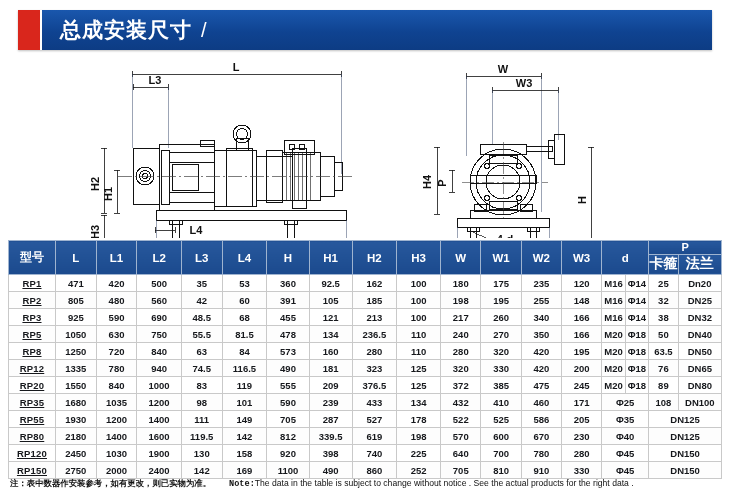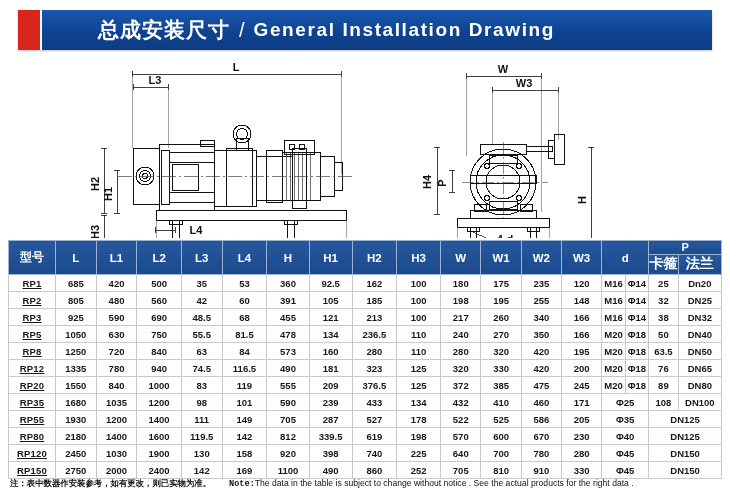--- a/index.html
+++ b/index.html
@@ -22,21 +22,20 @@
   .banner-accent{ width:22px; background:#d9261c; }
   .banner-bar{
     flex:1; background:#134a9c;
     background:linear-gradient(180deg,#1a57ad 0%, #0f4391 55%, #0d3c84 100%);
     display:flex; align-items:center; padding-left:18px; gap:9px;
     border-left:2px solid #fff;
   }
   .banner-cn{
     color:#ffffff; font-size:21px; font-weight:700; letter-spacing:1px;
     font-family:"DejaVu Sans", sans-serif;
-    margin-left:38px;
   }
   .banner-sep{ color:#ffffff; font-size:20px; font-weight:400; }
   .banner-en{
     color:#ffffff; font-size:19px; font-weight:600; letter-spacing:1.6px;
     font-family:"Liberation Sans", sans-serif;
   }
 
   
   .drawing{
     position:absolute; left:0; top:52px; width:730px; height:186px;
@@ -87,21 +86,20 @@
   .dim-txt{ font-family:"Liberation Sans", sans-serif; font-size:11px; fill:#111; font-weight:600;}
 </style>
 </head>
 <body>
 
 <div class="banner-wrap">
   <div class="banner-accent"></div>
   <div class="banner-bar">
     <span class="banner-cn">总成安装尺寸</span>
     <span class="banner-sep">/</span>
-    <span class="banner-en">General Installation Drawing</span>
   </div>
 </div>
 
 <div class="drawing">
 <svg width="730" height="186" viewBox="0 0 730 186" xmlns="http://www.w3.org/2000/svg">
   <g stroke="#111" fill="none" stroke-width="1" shape-rendering="crispEdges">
 
     <line x1="132" y1="22" x2="341" y2="22" stroke-width="0.8"></line>
     <path d="M132 19 l0 6 M341 19 l0 6" stroke-width="0.8"></path>
     <line x1="132" y1="22" x2="132" y2="96" stroke="#3a4a6b" stroke-width="0.5" stroke-dasharray="0"></line>
@@ -292,21 +290,21 @@
         <th class="grp" colspan="2">P</th>
       </tr>
       <tr>
         <th class="sub" style="width:30px">卡箍</th>
         <th class="sub" style="width:44px">法兰</th>
       </tr>
     </thead>
     <tbody id="spec-body">
         <tr>
           <td class="model">RP1</td>
-          <td>685</td>
+          <td>471</td>
           <td>420</td>
           <td>500</td>
           <td>35</td>
           <td>53</td>
           <td>360</td>
           <td>92.5</td>
           <td>162</td>
           <td>100</td>
           <td>180</td>
           <td>175</td>

